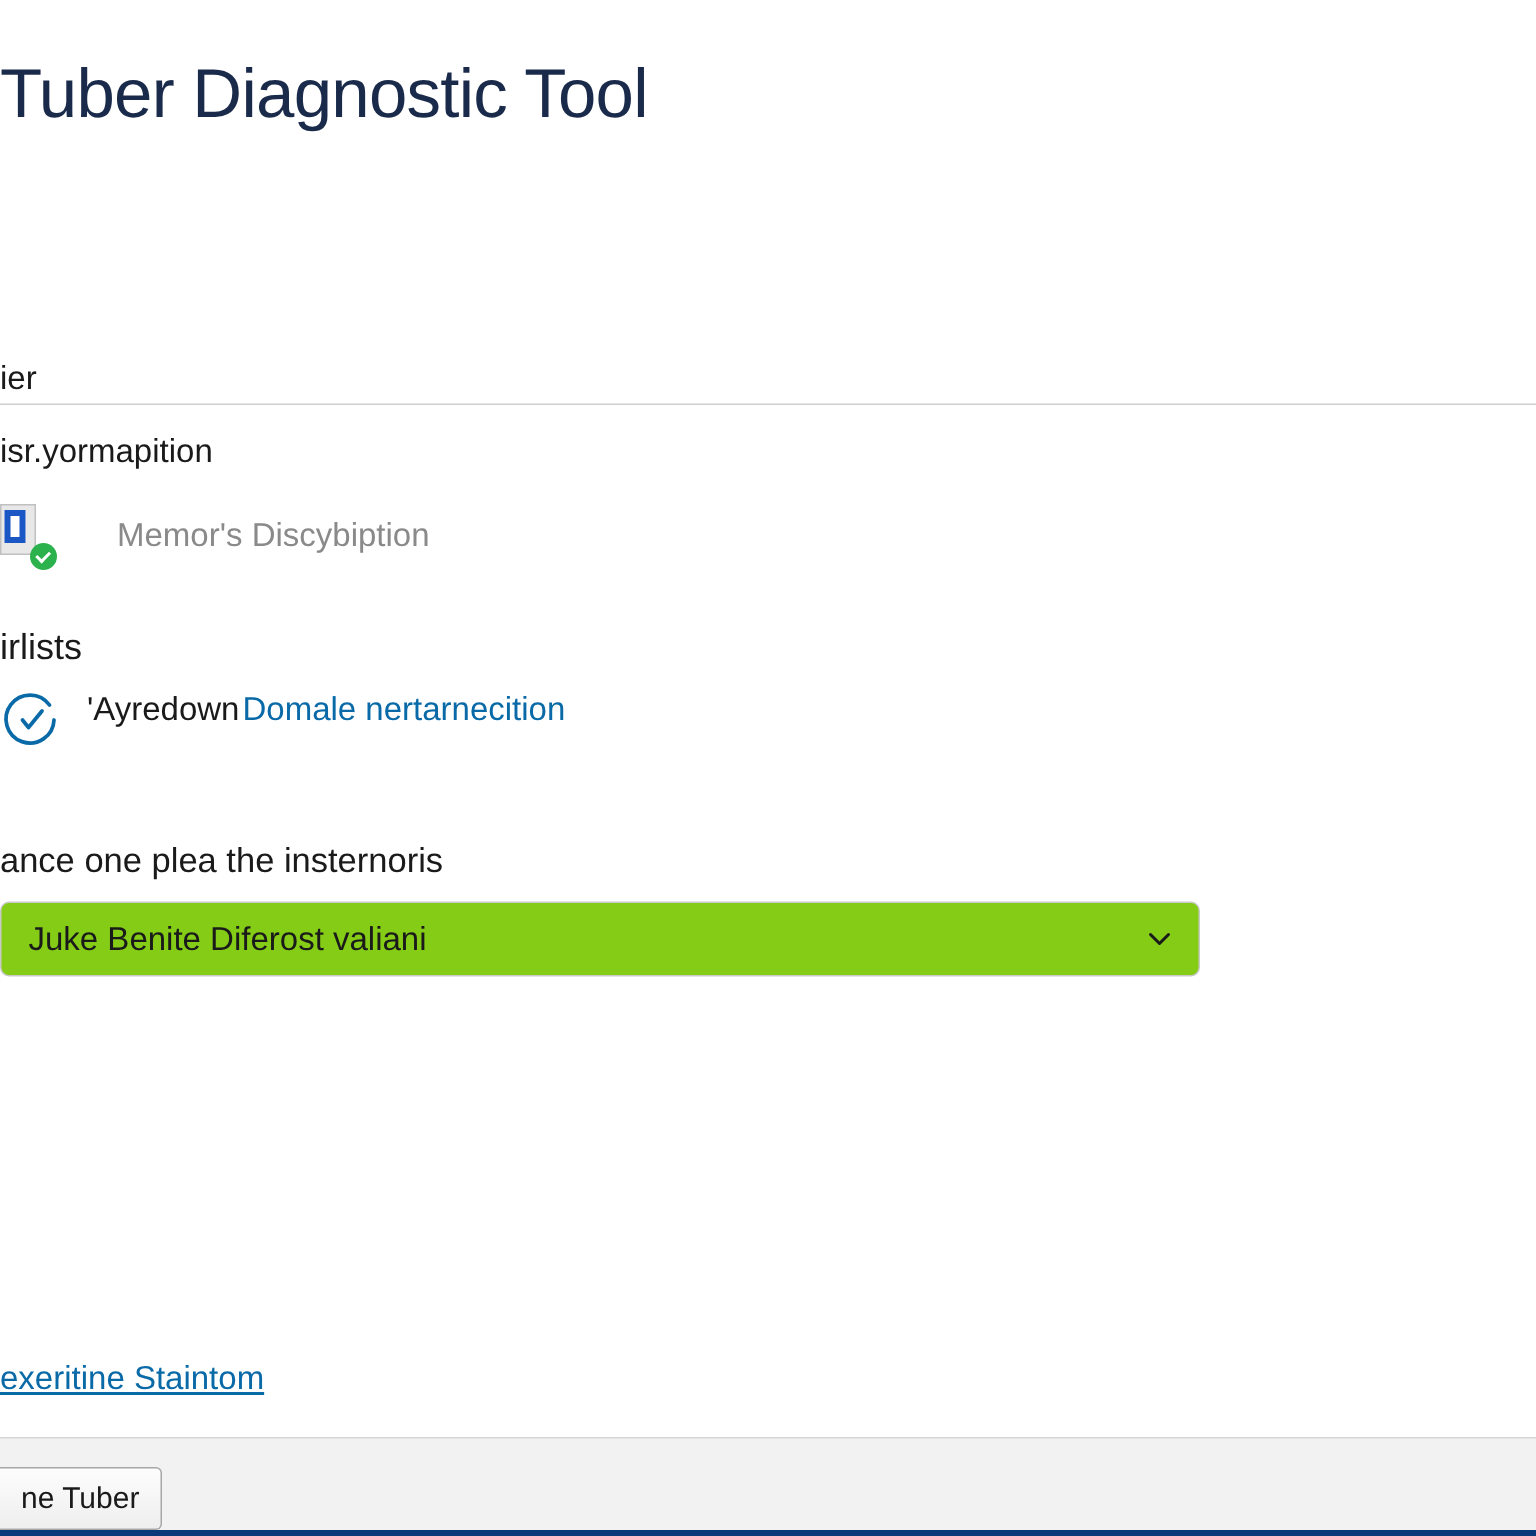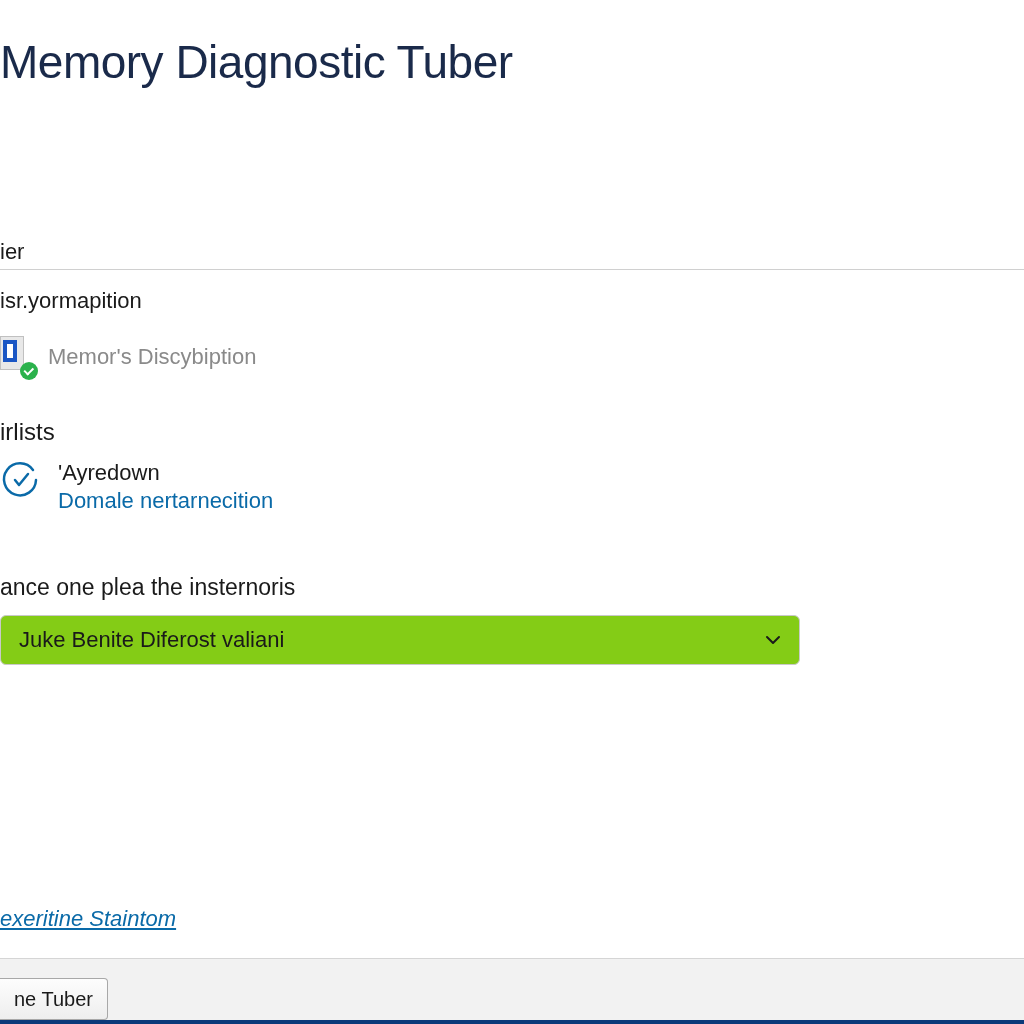--- a/index.html
+++ b/index.html
@@ -41,21 +41,21 @@
   .section-heading {
     font-size: 22px;
     font-weight: 400;
     color: #1a1a1a;
     margin-top: 18px;
     margin-bottom: 22px;
   }
   .info-row {
     display: flex;
     align-items: center;
-    gap: 12px;
+    gap: 42px;
     margin-bottom: 30px;
   }
   .memory-icon {
     width: 36px;
     height: 42px;
     position: relative;
     flex-shrink: 0;
   }
   .memory-icon .chip {
     width: 24px;
@@ -117,21 +117,21 @@
     height: 40px;
     flex-shrink: 0;
     position: relative;
   }
   .circle-check svg {
     width: 40px;
     height: 40px;
   }
   .list-text {
     display: flex;
-    flex-direction: column;
+    flex-direction: row;
     gap: 2px;
   }
   .list-primary {
     font-size: 22px;
     color: #1a1a1a;
   }
   .list-link {
     font-size: 22px;
     color: #0a6aa8;
     cursor: pointer;
@@ -163,21 +163,20 @@
     height: 16px;
   }
   .bottom-link {
     position: absolute;
     bottom: 92px;
     left: 0;
     font-size: 22px;
     color: #0a6aa8;
     text-decoration: underline;
     cursor: pointer;
-    font-style: italic;
   }
   .footer-bar {
     position: absolute;
     bottom: 0;
     left: 0;
     width: 100%;
     height: 66px;
     background: #f2f2f2;
     border-top: 1px solid #d5d5d5;
     border-bottom: 4px solid #0a3a7a;
@@ -197,21 +196,21 @@
     cursor: pointer;
     display: flex;
     align-items: center;
   }
 </style>
 </head>
 <body>
 
 <div class="page">
 
-  <h1 class="title">Memory Diagnostic Tuber</h1>
+  <h1 class="title">Tuber Diagnostic Tool</h1>
 
   <div class="spacer-top"></div>
 
   <div class="small-tab">ier</div>
 
   <div class="section-heading">isr.yormapition</div>
 
   <div class="info-row">
     <div class="memory-icon">
       <div class="chip"></div>

